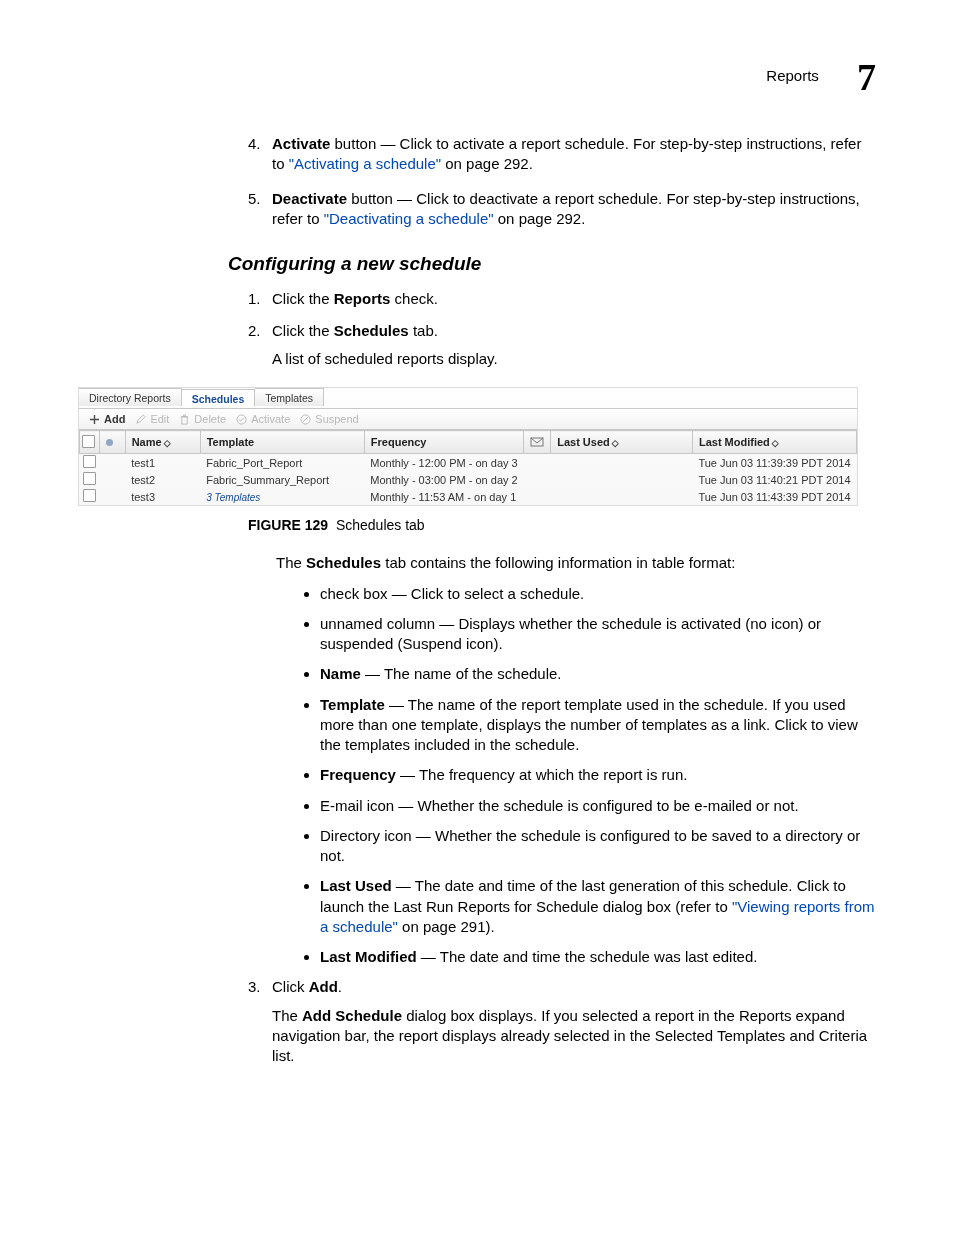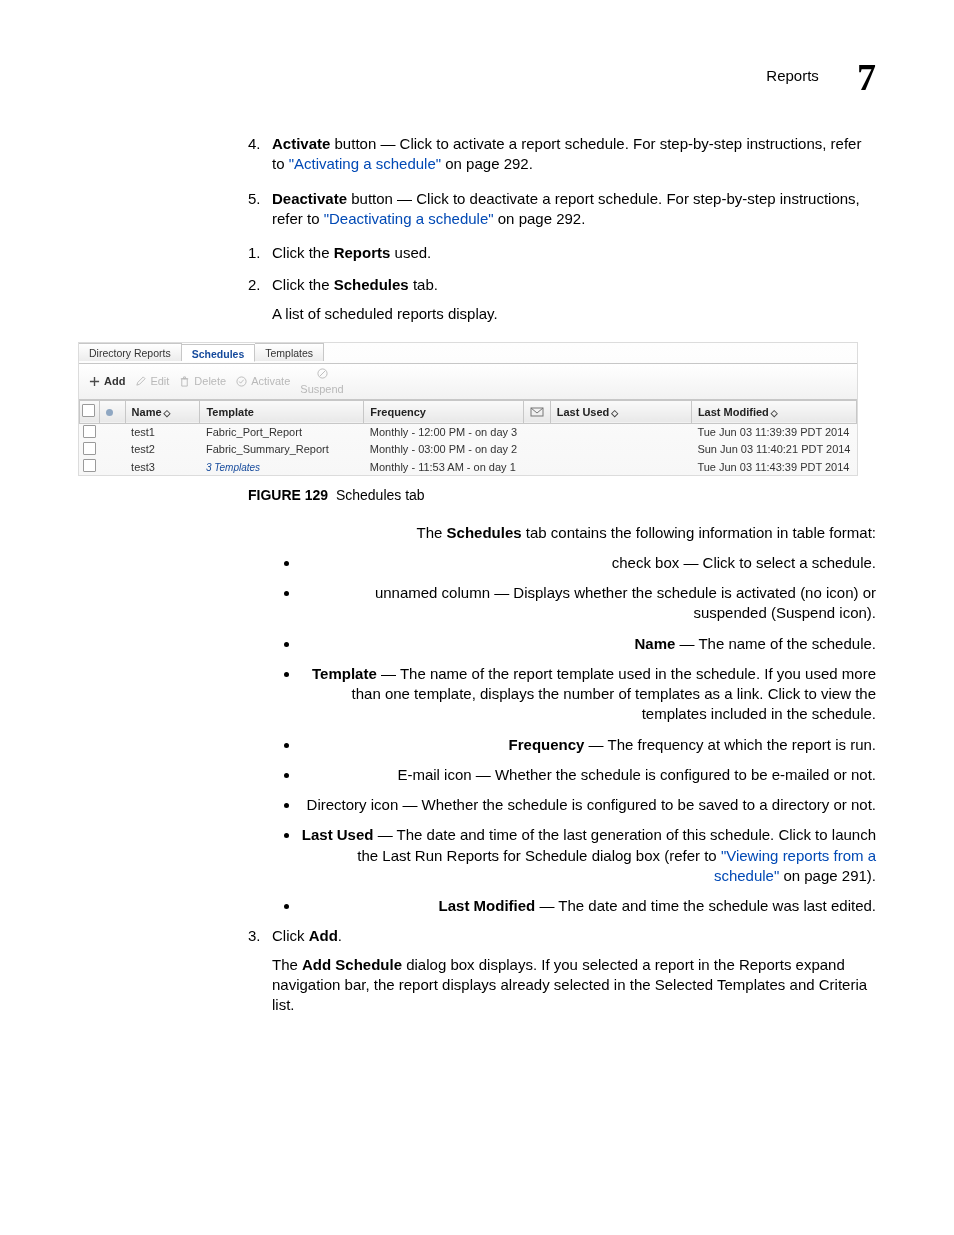--- a/index.html
+++ b/index.html
@@ -123,26 +123,27 @@
         </div>
       </div>
       <div style="display:flex; margin-bottom:14px;">
         <div style="width:24px; flex:none;">5.</div>
         <div>
           <span class="bold">Deactivate</span><span> button — Click to deactivate a report schedule. For step-by-step instructions, refer to </span><span class="link">"Deactivating a schedule"</span><span> on page 292.</span>
         </div>
       </div>
     </div>
 
+    <div class="h2-italic">Configuring a new schedule</div>
 
 
     <div style="display:flex; margin-bottom:12px;">
       <div style="width:24px; flex:none;">1.</div>
       <div>
-        <span>Click the </span><span class="bold">Reports</span><span> used.</span>
+        <span>Click the </span><span class="bold">Reports</span><span> check.</span>
       </div>
     </div>
 
     <div style="display:flex; margin-bottom:8px;">
       <div style="width:24px; flex:none;">2.</div>
       <div>
         <span>Click the </span><span class="bold">Schedules</span><span> tab.</span>
         <p class="indent-p">A list of scheduled reports display.</p>
       </div>
     </div>
@@ -183,21 +184,21 @@
       </span>
       <span class="tbtn" style="color:#b9b9b9; font-weight:normal;">
         <span class="ico">
           <svg viewBox="0 0 12 12">
               <circle cx="6" cy="6" r="5" fill="none" stroke="#b9b9b9"></circle>
               <path d="M3.5 6l1.5 1.8L8.5 4" fill="none" stroke="#b9b9b9"></path>
             </svg>
         </span>
         <span>Activate</span>
       </span>
-      <span class="tbtn" style="color:#b9b9b9; font-weight:normal;flex-direction:column;">
+      <span class="tbtn" style="color:#b9b9b9; font-weight:normal;">
         <span class="ico">
           <svg viewBox="0 0 12 12">
               <circle cx="6" cy="6" r="5" fill="none" stroke="#b9b9b9"></circle>
               <line x1="3" y1="9" x2="9" y2="3" stroke="#b9b9b9"></line>
             </svg>
         </span>
         <span>Suspend</span>
       </span>
     </div>
 
@@ -246,21 +247,21 @@
               <td>Tue Jun 03 11:39:39 PDT 2014</td>
             </tr>
             <tr>
               <td class="chk-cell"><span class="chk-box"></span></td>
               <td class="dot-cell"></td>
               <td>test2</td>
               <td><span>Fabric_Summary_Report</span></td>
               <td>Monthly - 03:00 PM - on day 2</td>
               <td></td>
               <td></td>
-              <td>Sun Jun 03 11:40:21 PDT 2014</td>
+              <td>Tue Jun 03 11:40:21 PDT 2014</td>
             </tr>
             <tr>
               <td class="chk-cell"><span class="chk-box"></span></td>
               <td class="dot-cell"></td>
               <td>test3</td>
               <td><span class="tmpl-link">3 Templates</span></td>
               <td>Monthly - 11:53 AM - on day 1</td>
               <td></td>
               <td></td>
               <td>Tue Jun 03 11:43:39 PDT 2014</td>
@@ -268,21 +269,21 @@
           </tbody>
       </table>
     </div>
   </div>
 
   <div class="body-col" style="margin-top:0;">
     <div class="fig-caption">
       <span class="fig-label">FIGURE 129</span>&nbsp;&nbsp;<span>Schedules tab</span>
     </div>
 
-    <div style="margin-left:8px;text-align:right;">
+    <div style="margin-left:28px;">
       <p style="margin:0 0 10px 0;">
         <span>The </span><span class="bold">Schedules</span><span> tab contains the following information in table format:</span>
       </p>
       <ul class="sub">
         <li>check box — Click to select a schedule.</li>
         <li>unnamed column — Displays whether the schedule is activated (no icon) or suspended (Suspend icon).</li>
         <li><span class="bold">Name</span><span> — The name of the schedule.</span></li>
         <li><span class="bold">Template</span><span> — The name of the report template used in the schedule. If you used more than one template, displays the number of templates as a link. Click to view the templates included in the schedule.</span></li>
         <li><span class="bold">Frequency</span><span> — The frequency at which the report is run.</span></li>
         <li>E-mail icon — Whether the schedule is configured to be e-mailed or not.</li>

